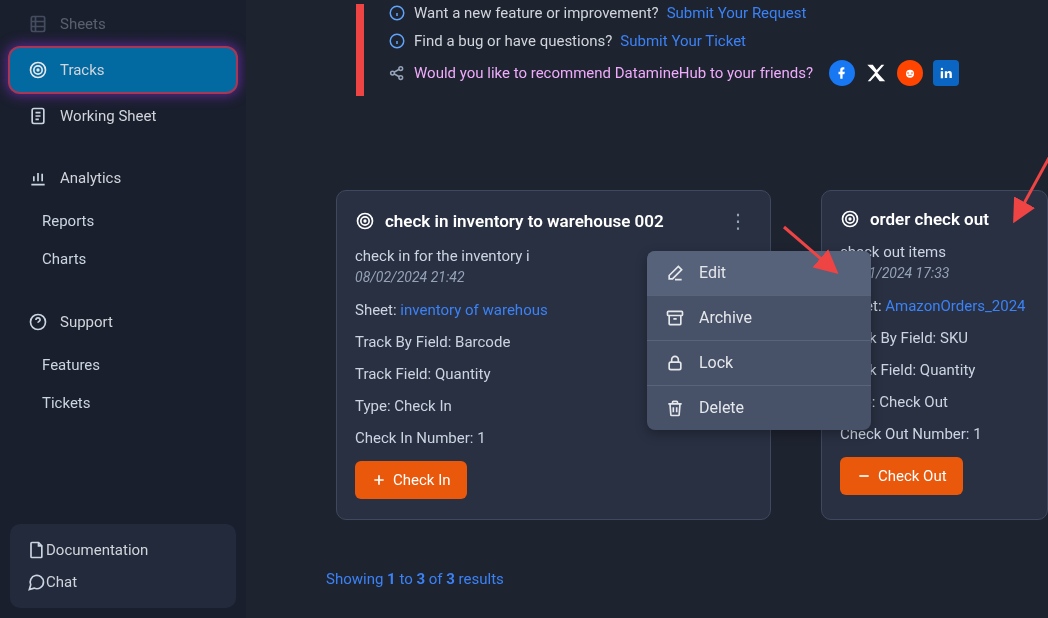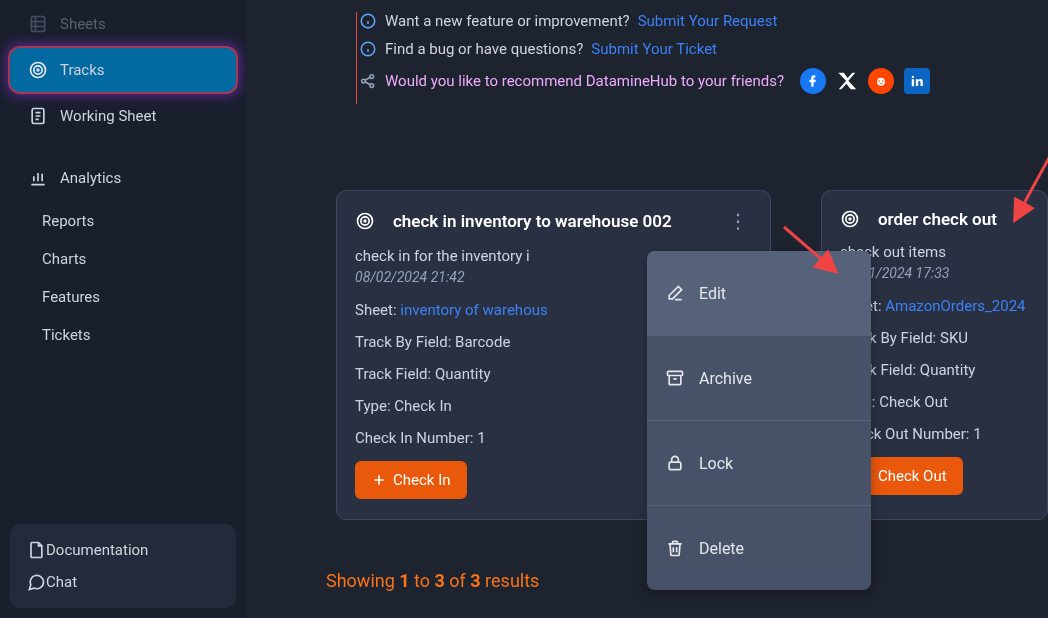--- a/index.html
+++ b/index.html
@@ -5,41 +5,41 @@
 *{margin:0;padding:0;box-sizing:border-box;font-family:-apple-system,BlinkMacSystemFont,"Segoe UI",Roboto,sans-serif}
 body{background:#1e2330;color:#e5e7eb;width:1048px;height:618px;overflow:hidden;position:relative}
 .sidebar{position:absolute;left:0;top:0;width:246px;height:618px;background:#1a1f2e;padding-top:8px}
 .sb-item{display:flex;align-items:center;gap:12px;padding:12px 18px;color:#d1d5db;font-size:15px;cursor:pointer;border-radius:8px;margin:2px 10px}
 .sb-item.active{background:#0369a1;border-radius:10px;box-shadow:0 0 0 2px rgba(239,68,68,0.6),0 0 12px 4px rgba(147,51,234,0.5)}
 .sb-item.faded{color:#cbd5e1;opacity:0.6}
 .sb-sub{padding:10px 18px 10px 42px;color:#cbd5e1;font-size:15px;cursor:pointer}
 .sb-footer{position:absolute;bottom:10px;left:10px;right:10px;background:#232a3b;border-radius:10px;padding:10px 6px}
 .sb-foot-item{display:flex;align-items:center;padding:6px 10px;color:#d1d5db;font-size:15px;cursor:pointer}
 .main{position:absolute;left:246px;top:0;right:0;bottom:0;background:#1e2330;overflow:hidden}
-.info-box{position:absolute;left:110px;top:12px;right:10px;border-left:1px solid #ef4444;padding-left:2px}
+.info-box{position:absolute;left:110px;top:4px;right:10px;border-left:8px solid #ef4444;padding-left:24px}
 .info-row{display:flex;align-items:center;gap:8px;color:#d1d5db;font-size:15px;margin-bottom:10px}
 .info-row a{color:#3b82f6;cursor:pointer;text-decoration:none}
 .social{display:flex;align-items:center;gap:10px;margin-left:8px}
 .soc-ic{width:26px;height:26px;border-radius:50%;display:flex;align-items:center;justify-content:center}
 .cards{position:absolute;left:90px;top:190px;right:0;display:flex;gap:50px}
 .card{width:462px;background:#293042;border:1px solid #3f485e;border-radius:10px;padding:18px 18px 20px}
 .card2{width:240px}
 .card-head{display:flex;align-items:center;justify-content:space-between;margin-bottom:14px}
-.card-head-left{display:flex;align-items:flex-end;gap:18px;color:#fff;font-weight:600;font-size:17px}
+.card-head-left{display:flex;align-items:flex-end;gap:10px;color:#fff;font-weight:600;font-size:17px}
 .card-desc{color:#cbd5e1;font-size:15px;margin-bottom:4px}
 .card-date{color:#94a3b8;font-style:italic;font-size:14px;margin-bottom:16px}
 .card-line{color:#cbd5e1;font-size:15px;margin-bottom:14px}
 .card-line a{color:#3b82f6}
 .btn{background:#ea580c;color:#fff;border:none;border-radius:6px;padding:10px 16px;font-size:15px;display:inline-flex;align-items:center;gap:6px;cursor:pointer}
 .dots{color:#94a3b8;font-size:20px;cursor:pointer;padding:0 4px}
 .menu{position:absolute;left:310px;top:60px;width:224px;background:#475268;border-radius:8px;overflow:hidden;box-shadow:0 4px 12px rgba(0,0,0,0.3)}
-.menu-item{display:flex;align-items:center;gap:14px;padding:32px 18px;color:#e5e7eb;font-size:16px;cursor:pointer;border-bottom:1px solid #5a6478}
+.menu-item{display:flex;align-items:flex-start;gap:14px;padding:12px 18px;color:#e5e7eb;font-size:16px;cursor:pointer;border-bottom:1px solid #5a6478}
 .menu-item:first-child{background:#56617a}
 .menu-item:last-child{border-bottom:none}
-.results{position:absolute;left:80px;top:570px;color:#f97316;font-size:18px}
+.results{position:absolute;left:80px;top:570px;color:#3b82f6;font-size:15px}
 .ic{width:20px;height:20px;flex-shrink:0}
 .arrow1{position:absolute;left:755px;top:140px;width:60px;height:90px;pointer-events:none}
 .arrow2{position:absolute;left:533px;top:222px;width:65px;height:58px;pointer-events:none}
 </style>
 </head>
 <body>
 
 <div class="sidebar">
   <div class="sb-item faded" style="margin-top:-6px;opacity:0.35">
     <svg class="ic" viewBox="0 0 24 24" fill="none" stroke="#94a3b8" stroke-width="2">
@@ -65,20 +65,27 @@
   </div>
   <div class="sb-item" style="margin-top:18px">
     <svg class="ic" viewBox="0 0 24 24" fill="none" stroke="#cbd5e1" stroke-width="2">
         <path d="M4 20h16M7 16v-6M12 16V6M17 16v-9"></path>
       </svg>
     <span>Analytics</span>
   </div>
   <div class="sb-sub"><span>Reports</span></div>
   <div class="sb-sub"><span>Charts</span></div>
 
+  <div class="sb-item" style="margin-top:22px">
+    <svg class="ic" viewBox="0 0 24 24" fill="none" stroke="#cbd5e1" stroke-width="2">
+        <circle cx="12" cy="12" r="9"></circle>
+        <path d="M9.5 9.5a2.5 2.5 0 015 0c0 1.5-2.5 2-2.5 3.5M12 17h.01"></path>
+      </svg>
+    <span>Support</span>
+  </div>
   <div class="sb-sub"><span>Features</span></div>
   <div class="sb-sub"><span>Tickets</span></div>
 
   <div class="sb-footer">
     <div class="sb-foot-item">
       <svg class="ic" viewBox="0 0 24 24" fill="none" stroke="#cbd5e1" stroke-width="2">
           <path d="M7 3h8l4 4v13a1 1 0 01-1 1H7a1 1 0 01-1-1V4a1 1 0 011-1z"></path>
           <path d="M15 3v4h4"></path>
         </svg>
       <span>Documentation</span>

